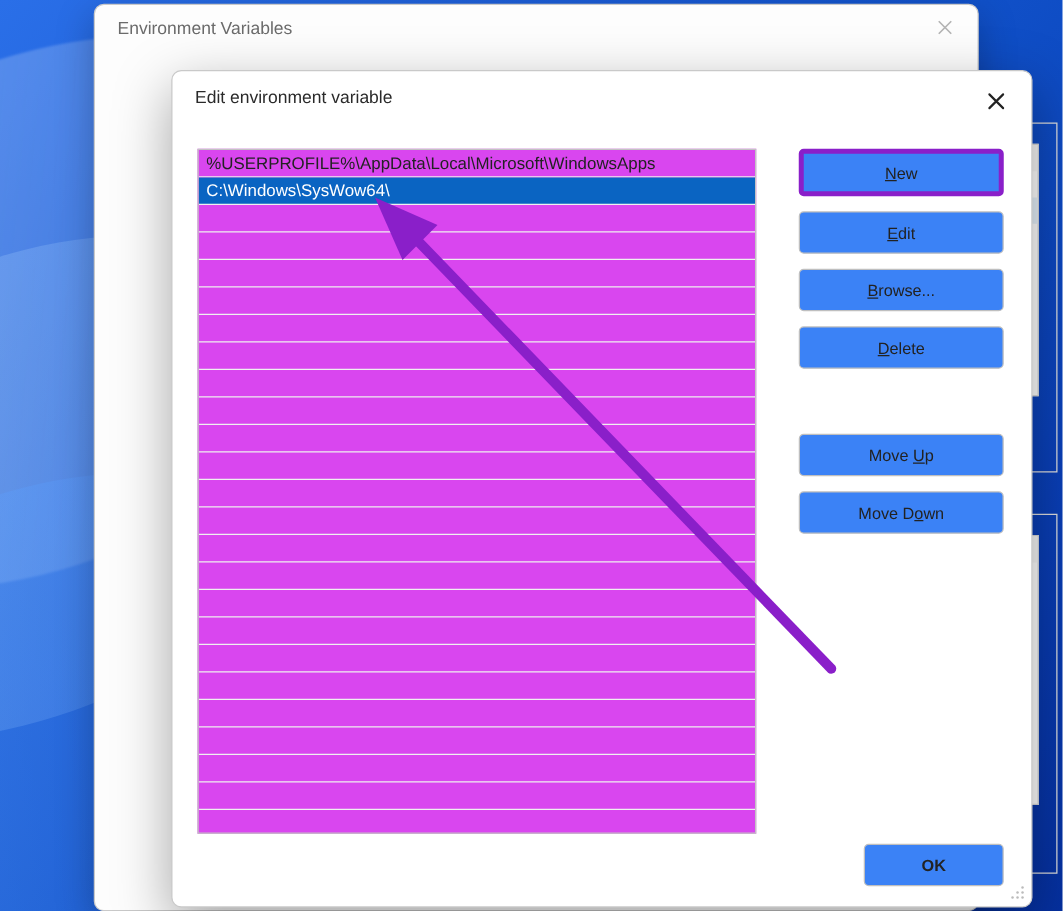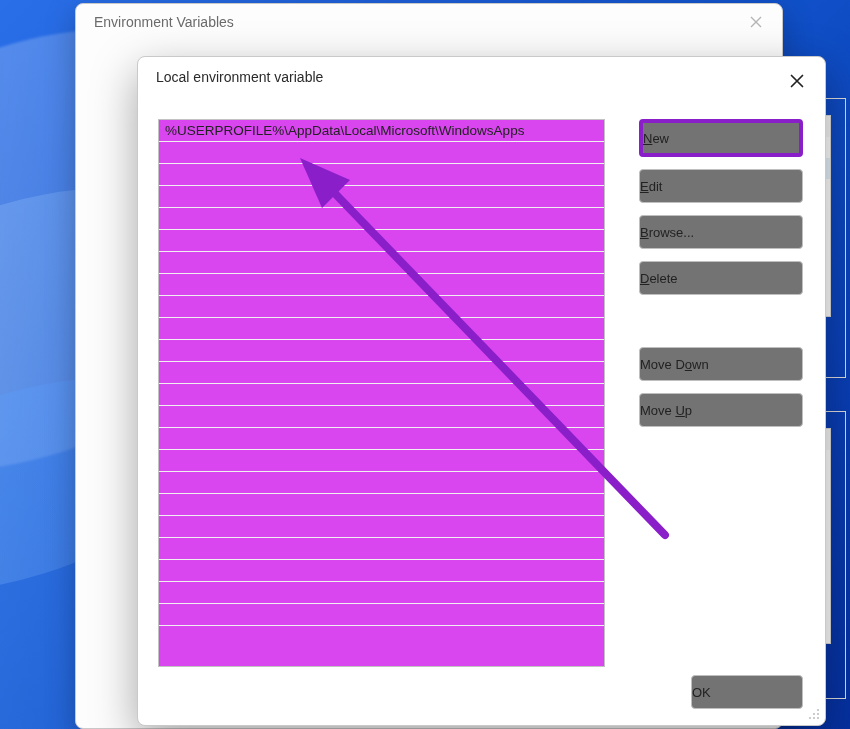--- a/index.html
+++ b/index.html
@@ -124,37 +124,37 @@
     }
     .path-row.empty { color: transparent; }
 
     .btn-col {
       position: absolute; right: 22px; top: 62px;
       width: 164px;
       display: flex; flex-direction: column; gap: 0;
     }
     .win-btn {
       height: 34px;
-      background: #737373;
+      background: #3b82f6;
       border: 1px solid #bfbfbf;
       border-radius: 4px;
       color: #222;
       font-size: 13px;
-      display: flex; align-items: center; justify-content: flex-start;
+      display: flex; align-items: center; justify-content: center;
       cursor: default;
       margin-bottom: 12px;
     }
     .win-btn.highlighted {
       border: 4px solid #8a1fc9;
       height: 38px;
     }
     .spacer-lg { height: 40px; }
     .footer-buttons {
       position: absolute; right: 22px; bottom: 16px;
-      display: flex; gap: 14px;
+      display: flex; gap: 14px; font-weight: bold;
     }
     .footer-buttons .win-btn { width: 112px; margin-bottom: 0; }
     .resize-grip {
       position: absolute; right: 4px; bottom: 4px;
       width: 14px; height: 14px;
       color: #bbb;
     }
 
     .arrow-overlay {
       position: absolute; left: 0; top: 0;
@@ -205,29 +205,30 @@
       <div class="row">PA</div>
     </div>
   </div>
 
   <div class="envvars-scrollbar">
     <div class="thumb"></div>
   </div>
 </div>
 
 <div class="edit-window">
-  <div class="edit-title">Local environment variable</div>
+  <div class="edit-title">Edit environment variable</div>
   <div class="edit-close">
     <svg width="14" height="14" viewBox="0 0 14 14">
         <path d="M1.5 1.5 L12.5 12.5 M12.5 1.5 L1.5 12.5" stroke="#222" stroke-width="1.7" fill="none" stroke-linecap="round"></path>
       </svg>
   </div>
 
   <div class="path-list">
     <div class="path-row">%USERPROFILE%\AppData\Local\Microsoft\WindowsApps</div>
+    <div class="path-row selected">C:\Windows\SysWow64\</div>
     <div class="path-row empty">.</div>
     <div class="path-row empty">.</div>
     <div class="path-row empty">.</div>
     <div class="path-row empty">.</div>
     <div class="path-row empty">.</div>
     <div class="path-row empty">.</div>
     <div class="path-row empty">.</div>
     <div class="path-row empty">.</div>
     <div class="path-row empty">.</div>
     <div class="path-row empty">.</div>
@@ -253,24 +254,24 @@
         <span><span class="u">E</span>dit</span>
       </div>
     <div class="win-btn">
         <span><span class="u">B</span>rowse...</span>
       </div>
     <div class="win-btn">
         <span><span class="u">D</span>elete</span>
       </div>
     <div class="spacer-lg"></div>
     <div class="win-btn">
+        <span>Move <span class="u">U</span>p</span>
+      </div>
+    <div class="win-btn">
         <span>Move D<span class="u">o</span>wn</span>
-      </div>
-    <div class="win-btn">
-        <span>Move <span class="u">U</span>p</span>
       </div>
     <div class="spacer-lg"></div>
   </div>
 
   <div class="footer-buttons">
     <div class="win-btn">OK</div>
   </div>
 
   <div class="resize-grip">
     <svg width="14" height="14" viewBox="0 0 14 14">

